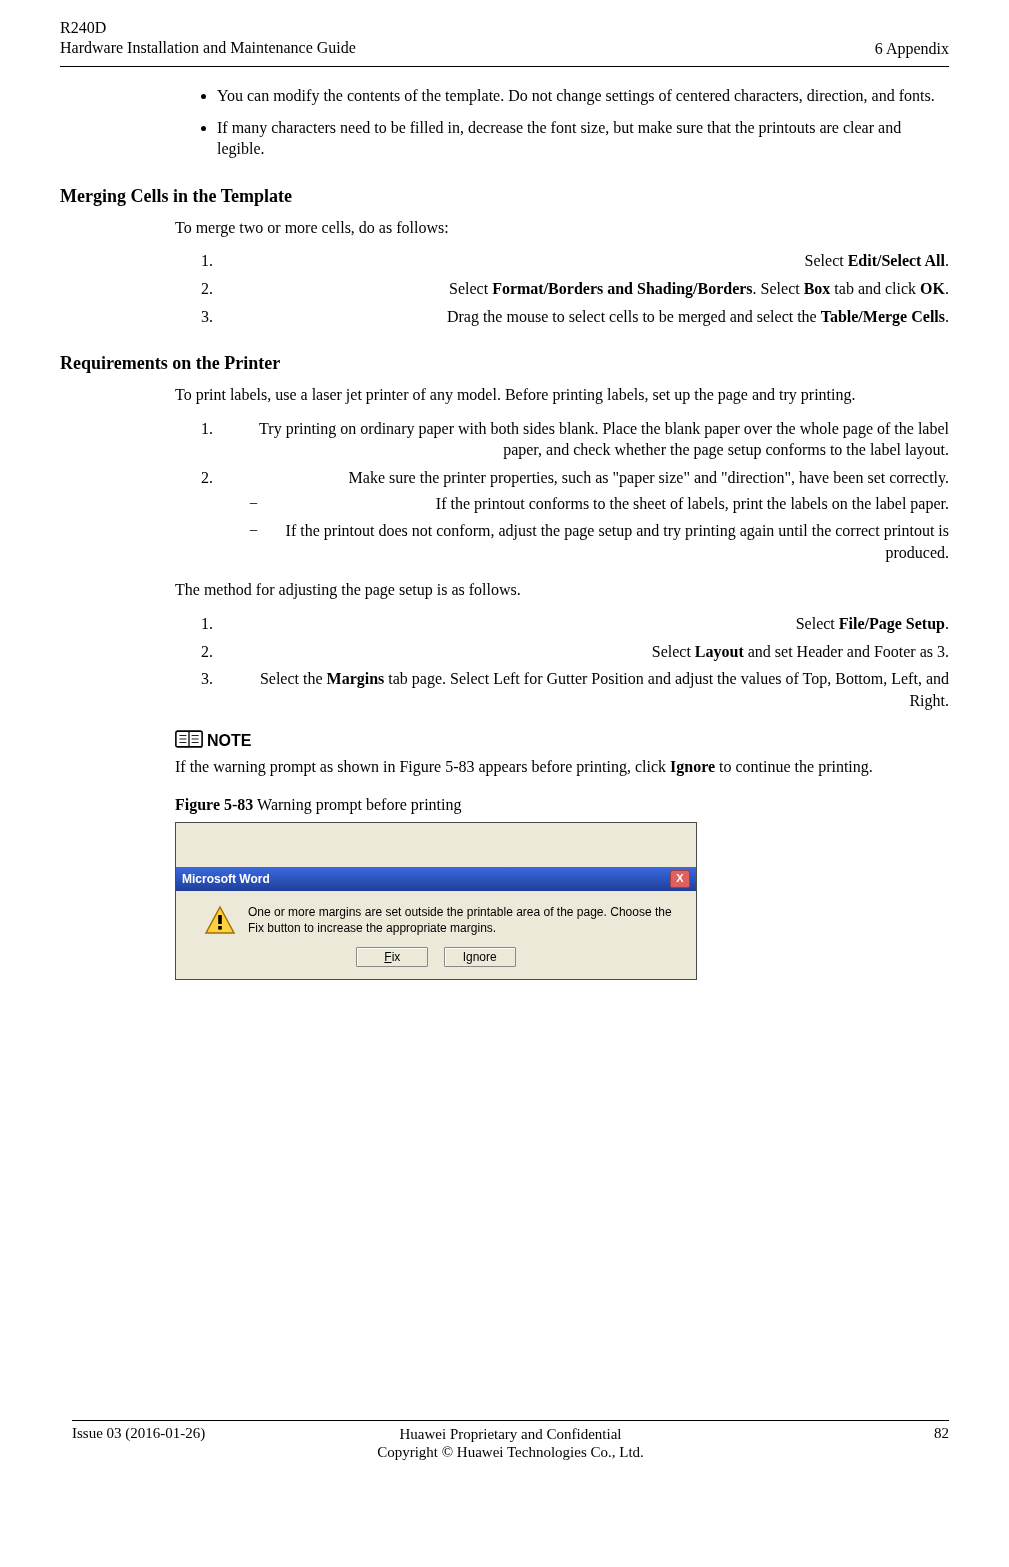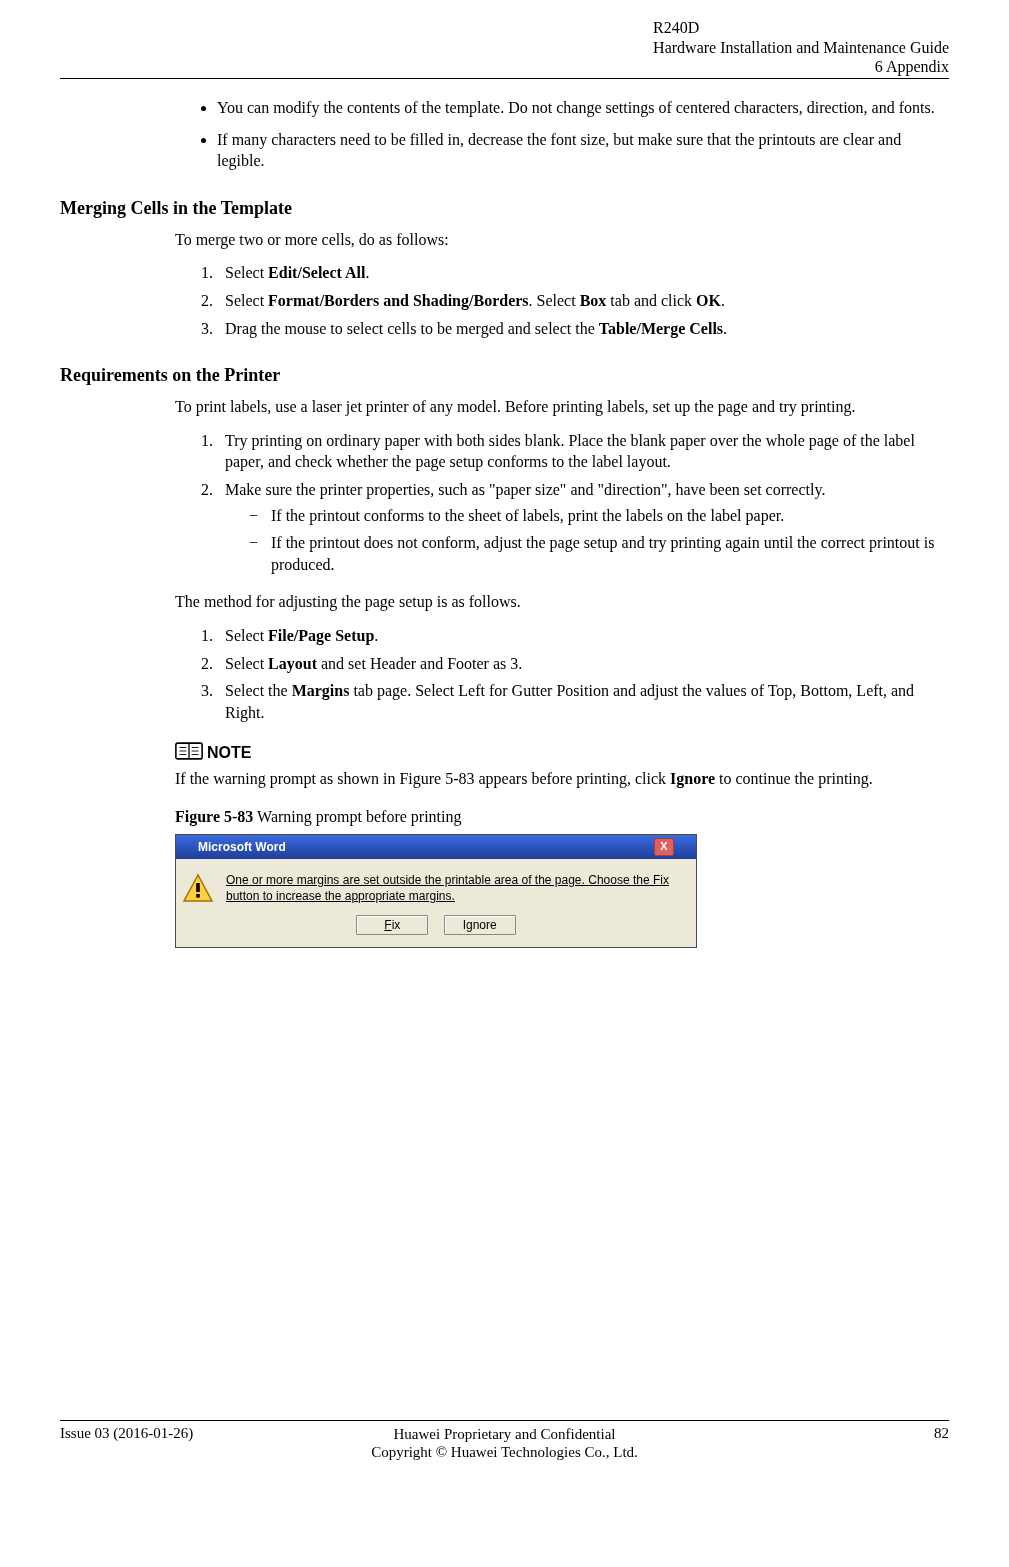--- a/index.html
+++ b/index.html
@@ -13,23 +13,22 @@
   .page {
     padding: 18px 60px 0 60px;
     box-sizing: border-box;
     position: relative;
     min-height: 1490px;
   }
   .topbar {
     display: flex;
     align-items: flex-end;
     border-bottom: 1px solid #000;
-    padding-bottom: 2px;
+    padding-bottom: 8px;
     margin-bottom: 18px;
-    flex-direction: column;
   }
   .topleft {
     flex: 1;
     line-height: 1.25;
   }
   .topright {
     text-align: right;
     white-space: nowrap;
     margin-left: 20px;
   }
@@ -56,20 +55,21 @@
     line-height: 1.35;
   }
   ol.numbered {
     margin: 0 0 16px 0;
     padding-left: 42px;
   }
   ol.numbered > li {
     margin-bottom: 6px;
     padding-left: 8px;
     line-height: 1.35;
+    text-align: right;
   }
   ul.dash {
     list-style: none;
     margin: 4px 0 0 0;
     padding-left: 28px;
   }
   ul.dash > li {
     position: relative;
     margin-bottom: 6px;
     line-height: 1.35;
@@ -112,44 +112,44 @@
     border: 1px solid #4a4a4a;
     background: #ece9d8;
     font-family: Tahoma, Arial, sans-serif;
     font-size: 12px;
     margin-bottom: 34px;
   }
   .dlg-title {
     background: linear-gradient(#3a6ae0, #1f3e99);
     color: #fff;
     font-weight: bold;
-    padding: 3px 22px;
+    padding: 3px 6px;
     display: flex;
     justify-content: space-between;
     align-items: center;
     font-size: 12px;
+    margin-top: 44px;
   }
   .dlg-close {
     width: 18px;
     height: 16px;
     background: #e06060;
     border: 1px solid #a04040;
     color: #fff;
     font-weight: bold;
     font-family: Arial;
     font-size: 11px;
     line-height: 14px;
     text-align: center;
     border-radius: 2px;
   }
   .dlg-body {
     display: flex;
-    padding: 14px 14px 6px 6px;
+    padding: 14px 14px 6px 28px;
     align-items: flex-start;
-    text-decoration: underline;
   }
   .dlg-icon {
     width: 32px;
     height: 32px;
     flex-shrink: 0;
     margin-right: 12px;
   }
   .dlg-text {
     color: #000;
     line-height: 1.3;
@@ -172,21 +172,21 @@
   .dlg-buttons button .u { text-decoration: underline; }
 
   .after {
     margin-top: 6px;
     line-height: 1.35;
   }
 
   .footer {
     position: absolute;
     bottom: 28px;
-    left: 60px;
+    left: 72px;
     right: 60px;
     border-top: 1px solid #000;
     padding-top: 4px;
     display: flex;
     font-size: 15px;
   }
   .footer .fl { flex: 1; text-align: left; }
   .footer .fc { flex: 2; text-align: center; line-height: 1.25; }
   .footer .fr { flex: 1; text-align: right; }
 </style>

